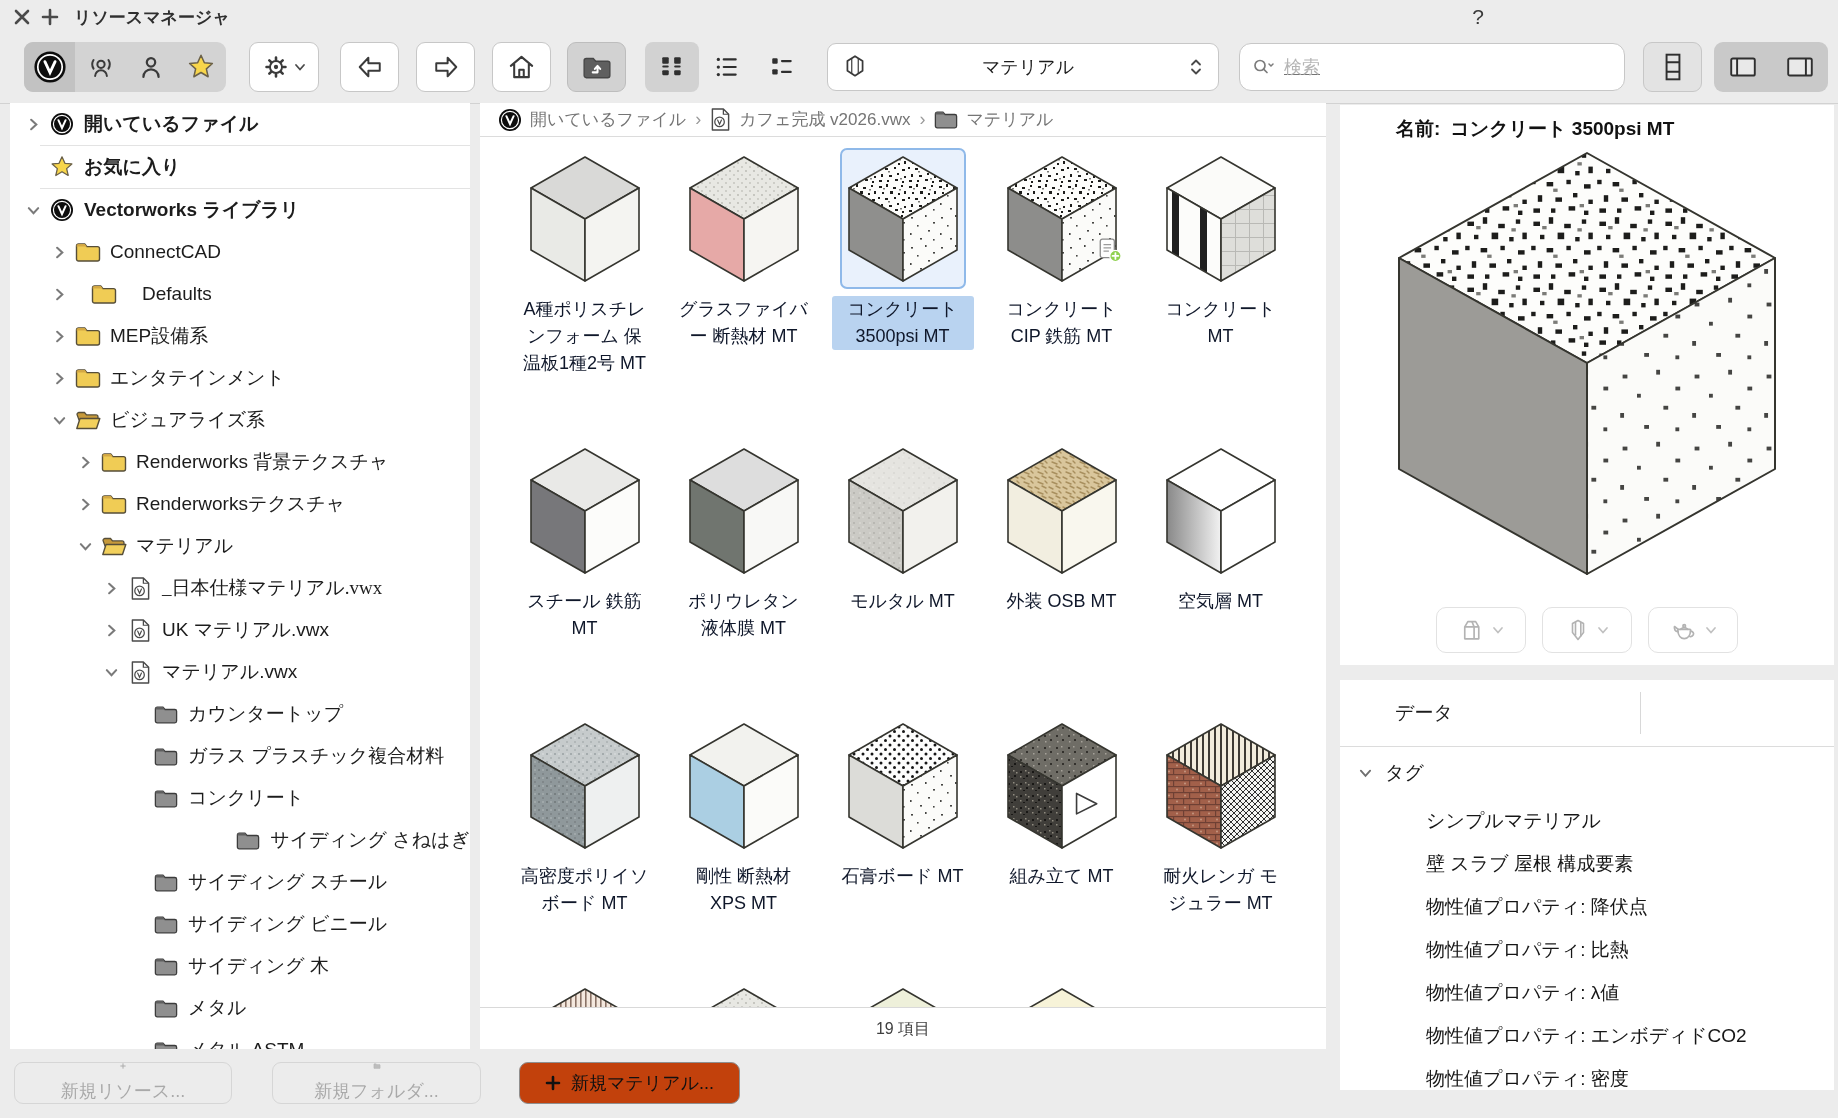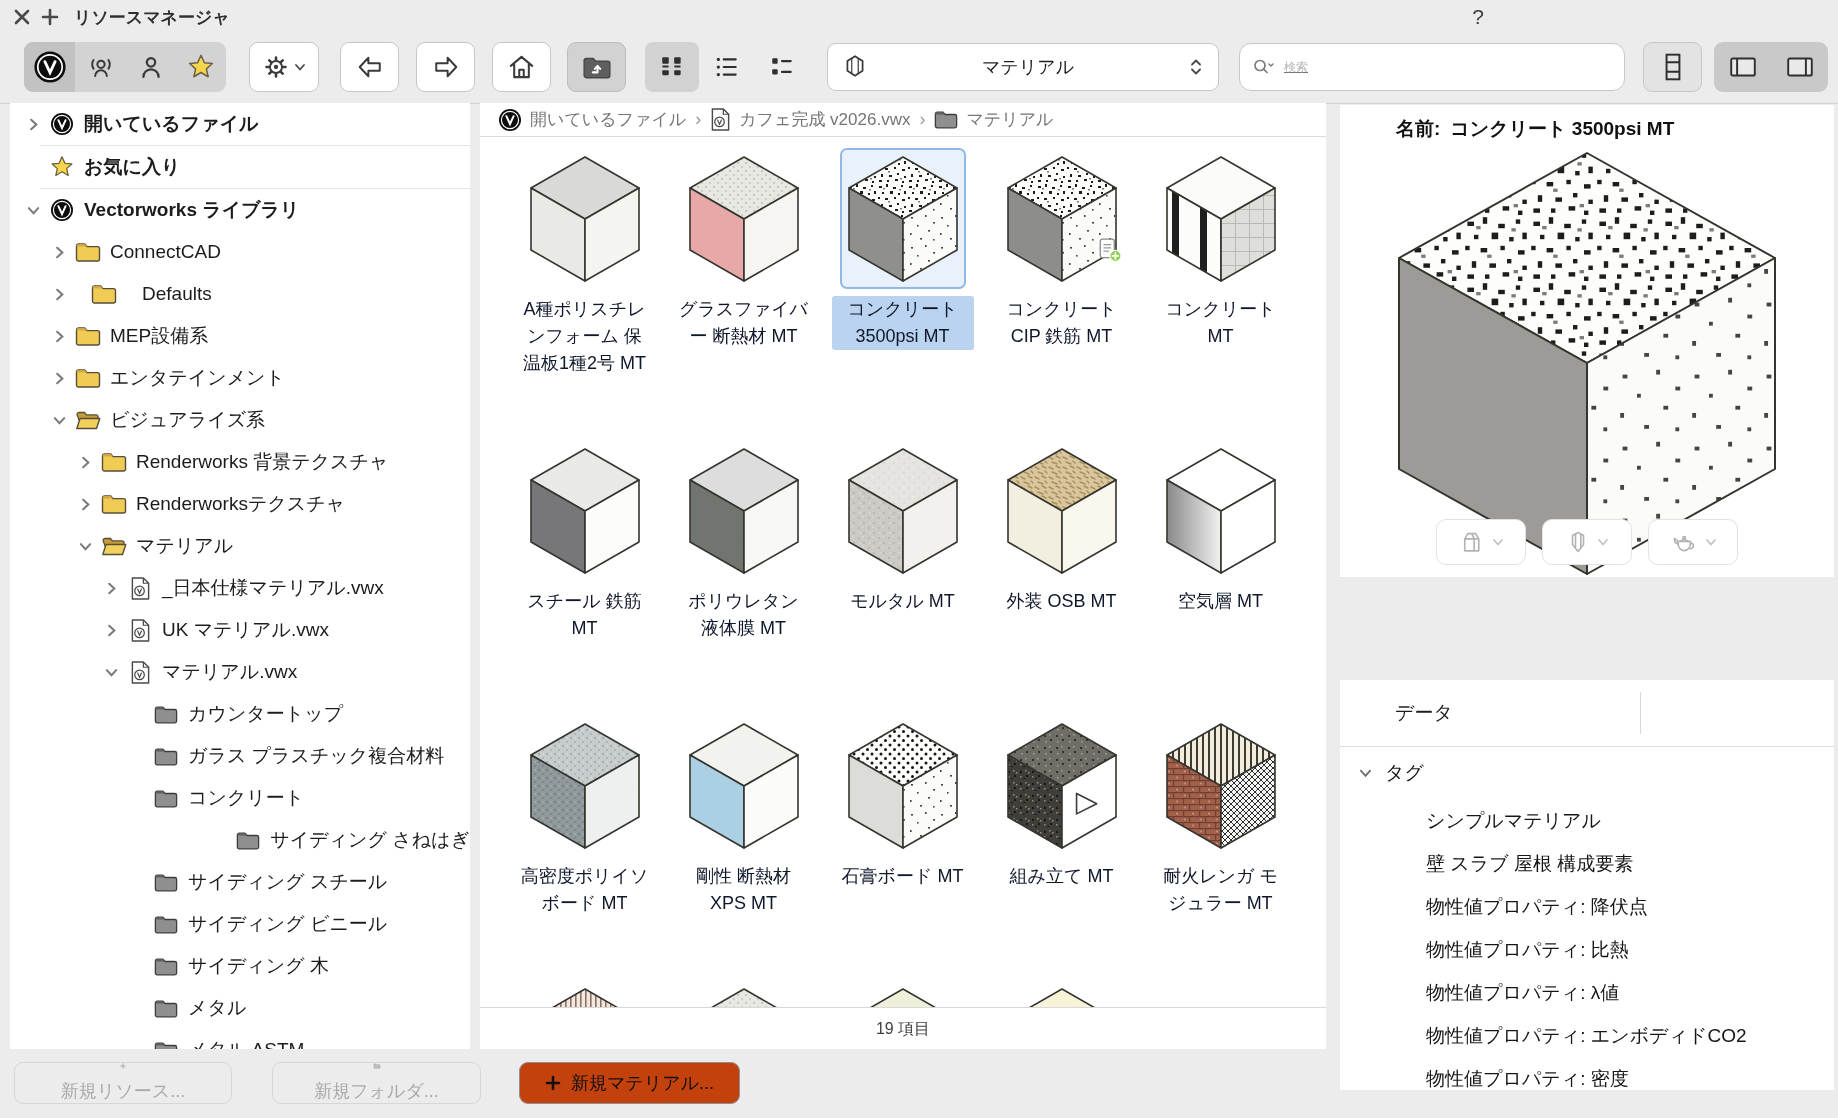--- a/index.html
+++ b/index.html
@@ -23,21 +23,21 @@
         display:flex;overflow:hidden;}
   .seg{display:flex;align-items:center;justify-content:center;}
   .seg.active{background:#c2c2c2;}
   .viewseg{width:54px;height:50px;display:flex;align-items:center;justify-content:center;border-radius:8px;}
   .viewseg.active{background:#d2d2d2;}
   .filter-dd{position:absolute;top:10px;height:48px;background:#fff;border:1px solid #c7c7c7;border-radius:9px;
         display:flex;align-items:center;box-sizing:border-box;}
   .filter-dd .val{flex:1;text-align:center;font-size:18px;color:#1c1c1c;}
   .search-box{position:absolute;top:10px;height:48px;background:#fff;border:1px solid #c7c7c7;border-radius:12px;
         display:flex;align-items:center;padding:0 12px;box-sizing:border-box;gap:6px;}
-  .search-box input{border:none;outline:none;flex:1;font-size:12px;color:#737373;background:transparent;
+  .search-box input{border:none;outline:none;flex:1;font-size:18px;color:#737373;background:transparent;
         font-family:inherit;text-decoration:underline;}
   .search-box input::placeholder{color:#b5b5b5;}
   .help-glyph{right:14px;top:5px;font-size:21px;color:#3a3a3a;font-weight:400;}
 
   
   .sidebar{left:10px;top:103px;width:460px;height:946px;background:#fff;overflow:hidden;}
   .s-row{height:42px;display:flex;align-items:center;box-sizing:border-box;font-size:19px;}
   .s-row .chev{width:22px;display:flex;justify-content:center;flex:none;}
   .s-row .ic{width:28px;margin:0 8px 0 4px;display:flex;justify-content:center;flex:none;}
   .s-row .lbl{white-space:nowrap;}
@@ -54,21 +54,21 @@
   .cube-wrap{width:126px;height:141px;position:relative;display:flex;align-items:center;
         justify-content:center;border-radius:7px;box-sizing:border-box;}
   .cube-wrap.selected{background:#e9f1fc;border:2px solid #8fb9e9;}
   .mat-label{margin-top:7px;font-size:18px;line-height:27px;text-align:center;max-width:132px;color:#0f172a;}
   .mat-label.selected{background:#b9d3f0;border-radius:3px;padding:0 5px;}
   .badge{position:absolute;right:2px;bottom:26px;}
   .partial .cube-wrap{height:22px;overflow:hidden;align-items:flex-start;border:none;}
   .grid-footer{position:absolute;left:0;right:0;top:904px;height:42px;border-top:1px solid #d9d9d9;
         display:flex;align-items:center;justify-content:center;font-size:16px;color:#3f3f3f;}
 
-  .preview-box{left:1340px;top:105px;width:494px;height:472px;background:#fff;}
+  .preview-box{left:1340px;top:105px;width:494px;height:560px;background:#fff;}
   .name-row{position:absolute;left:56px;top:11px;font-size:19px;font-weight:700;color:#111;}
   .name-row .nv{margin-left:10px;}
   .big-cube{position:absolute;left:57px;top:44px;}
   .shape-row{position:absolute;left:0;right:0;bottom:12px;display:flex;justify-content:center;gap:16px;}
   .shape-btn{width:88px;height:44px;border:1px solid #e2e2e2;border-radius:10px;background:#fff;
         display:flex;align-items:center;justify-content:center;gap:7px;}
 
   .data-box{left:1340px;top:680px;width:494px;height:410px;background:#fff;overflow:hidden;}
   .data-header{height:66px;border-bottom:1px solid #dcdcdc;position:relative;}
   .data-header .dh-label{position:absolute;left:55px;top:0;height:66px;display:flex;align-items:center;
@@ -539,21 +539,21 @@
         </svg>
       </span>
       <span class="ic">
         <svg width="26" height="22" viewBox="0 0 26 22">
           <path d="M2 5.5 a2 2 0 0 1 2-2 h5.5 l2 2.4 h9.5 a2 2 0 0 1 2 2 v3 H4 Z" fill="#c79a3b" stroke="#564e39" stroke-width="1.3"></path>
           <path d="M5 9.5 H24.8 L21.5 19.5 H1.8 Z" fill="#f2d05c" stroke="#564e39" stroke-width="1.4" stroke-linejoin="round"></path>
         </svg>
       </span>
       <span class="lbl">マテリアル</span>
     </div>
-    <div class="s-row" style="padding-left: 90px;">
+    <div class="s-row" style="padding-left: 90px; font-family: Liberation Serif, serif;">
       <span class="chev">
         <svg width="15" height="15" viewBox="0 0 16 16">
           <path d="M5.5 3 L11 8 L5.5 13" fill="none" stroke="#7a7a7a" stroke-width="2.2" stroke-linecap="round"></path>
         </svg>
       </span>
       <span class="ic">
         <svg width="21" height="25" viewBox="0 0 22 26">
           <path d="M2.5 2 H14 L19.5 7.5 V24 H2.5 Z" fill="#fff" stroke="#4a4a4a" stroke-width="1.5" stroke-linejoin="round"></path>
           <path d="M14 2 V7.5 H19.5" fill="none" stroke="#4a4a4a" stroke-width="1.3"></path>
           <circle cx="10" cy="15.5" r="5" fill="none" stroke="#4a4a4a" stroke-width="1.3"></circle>

